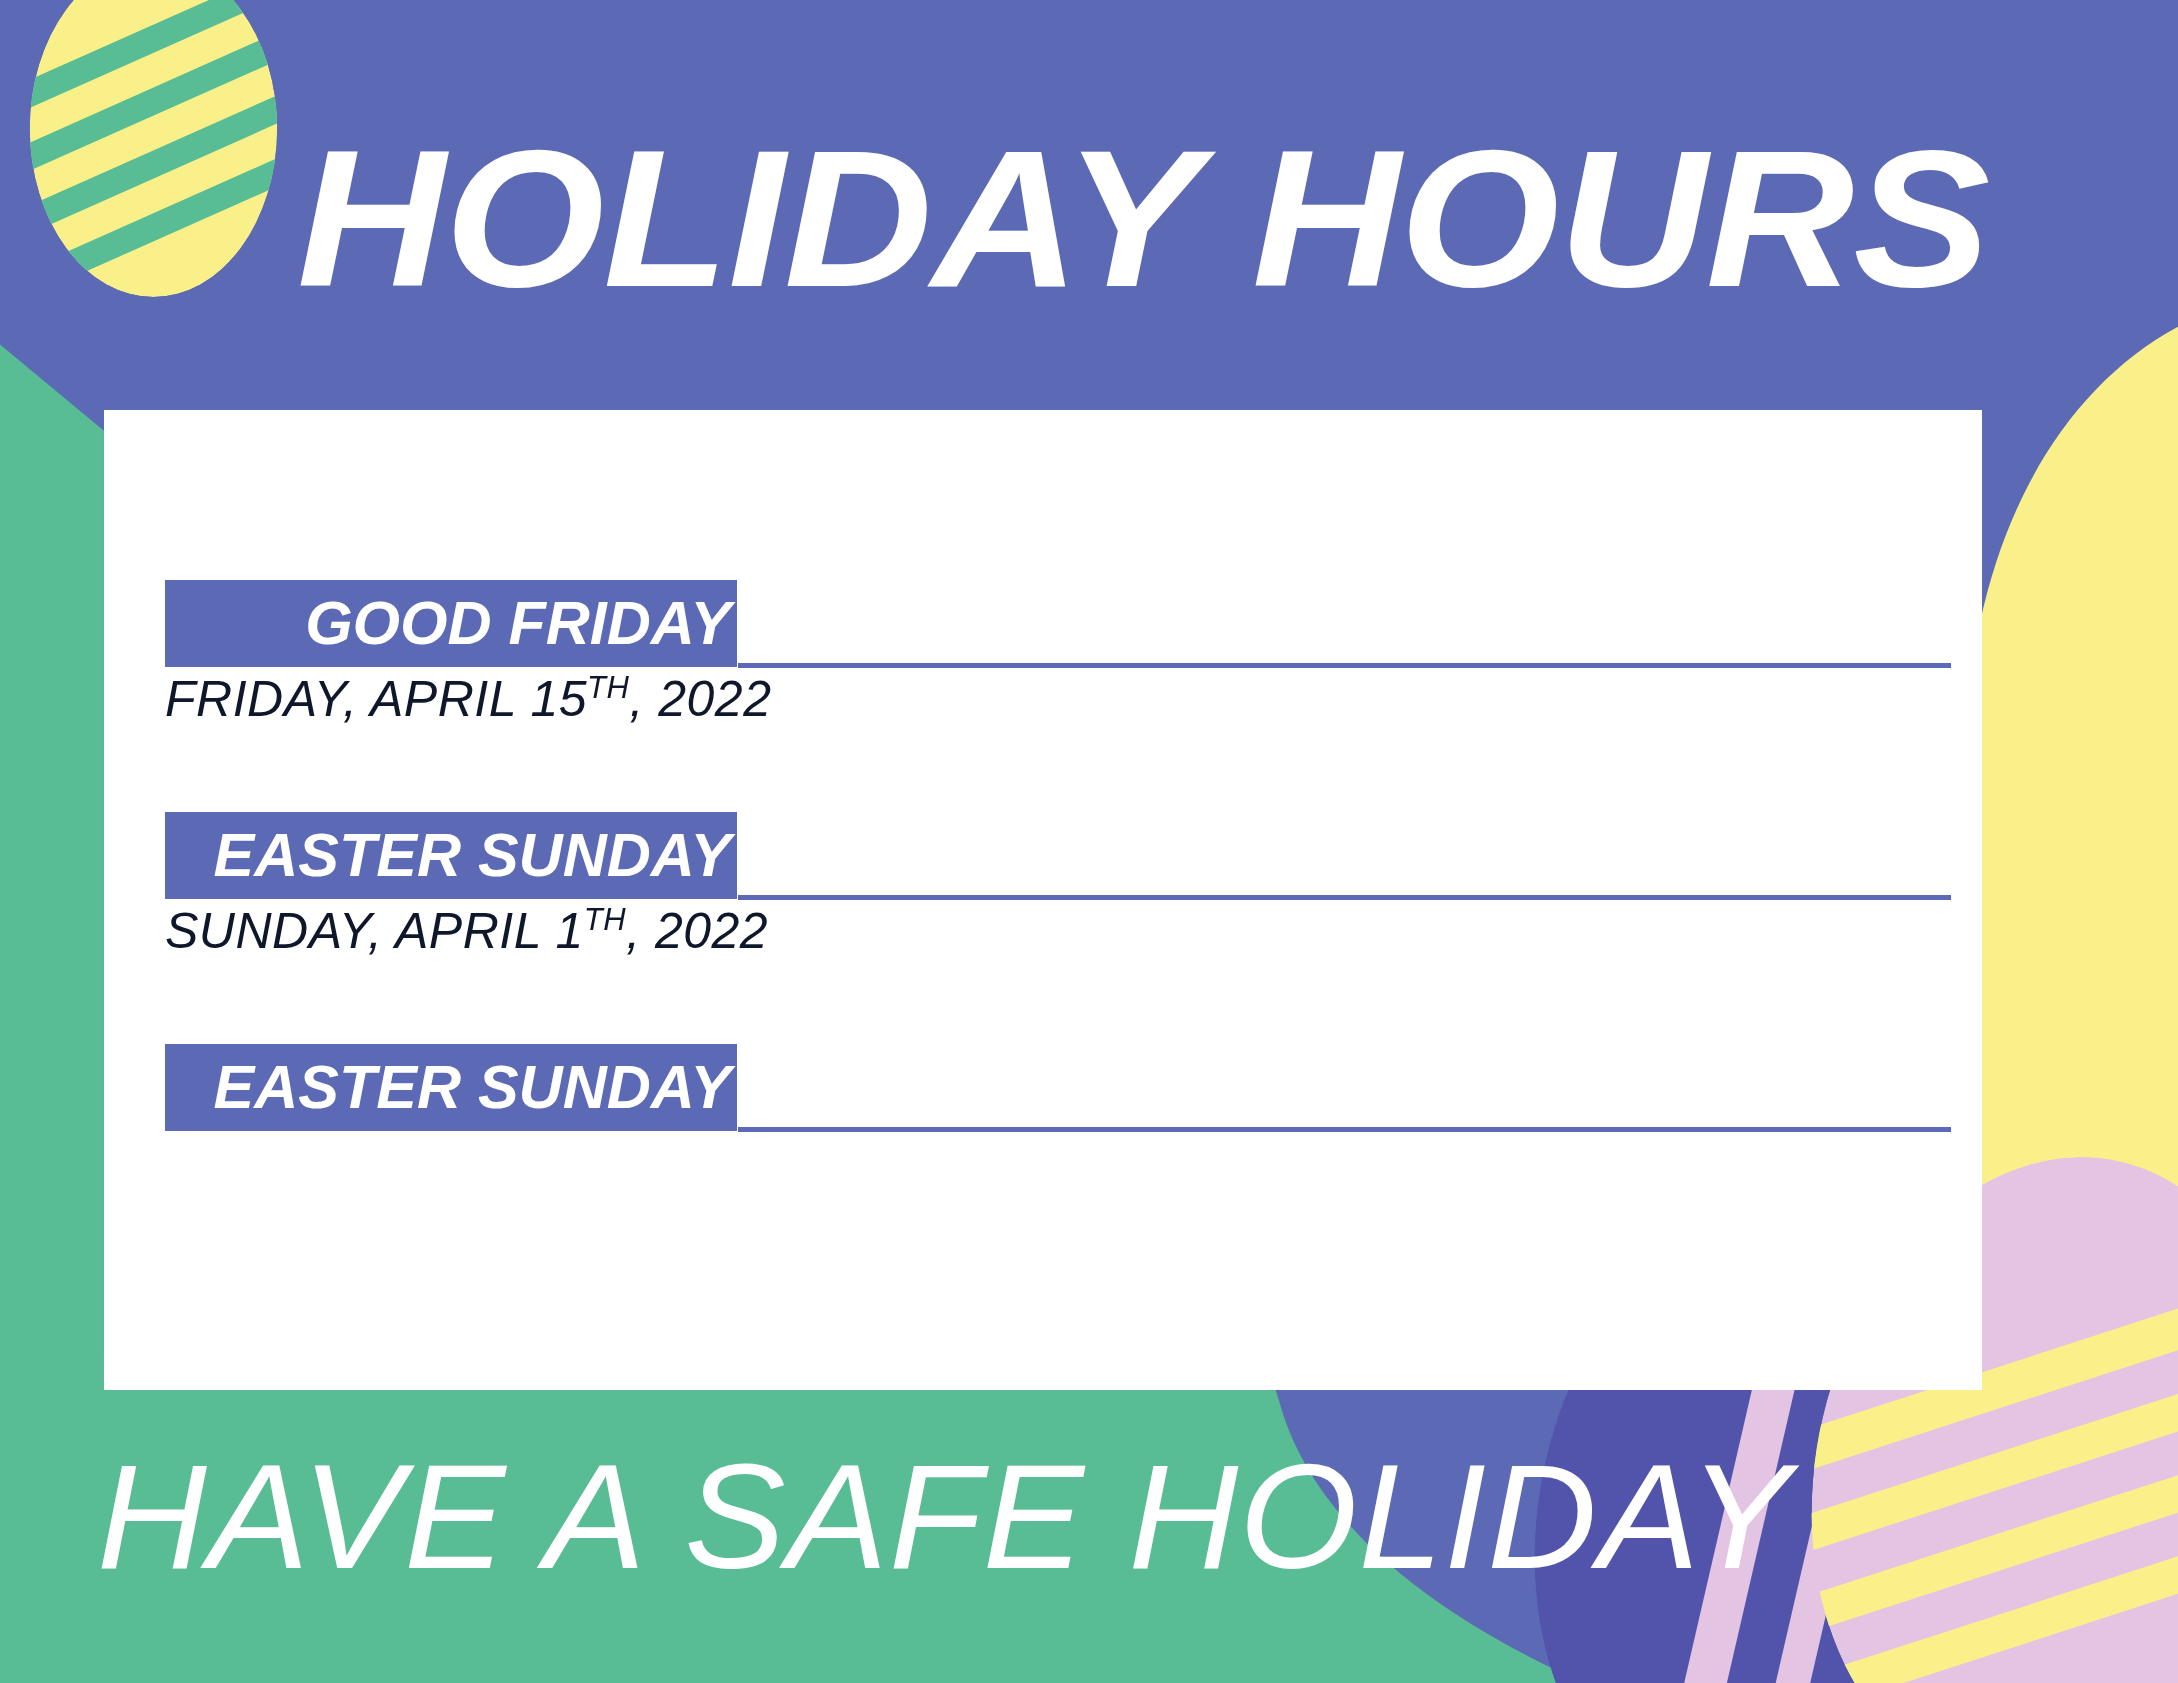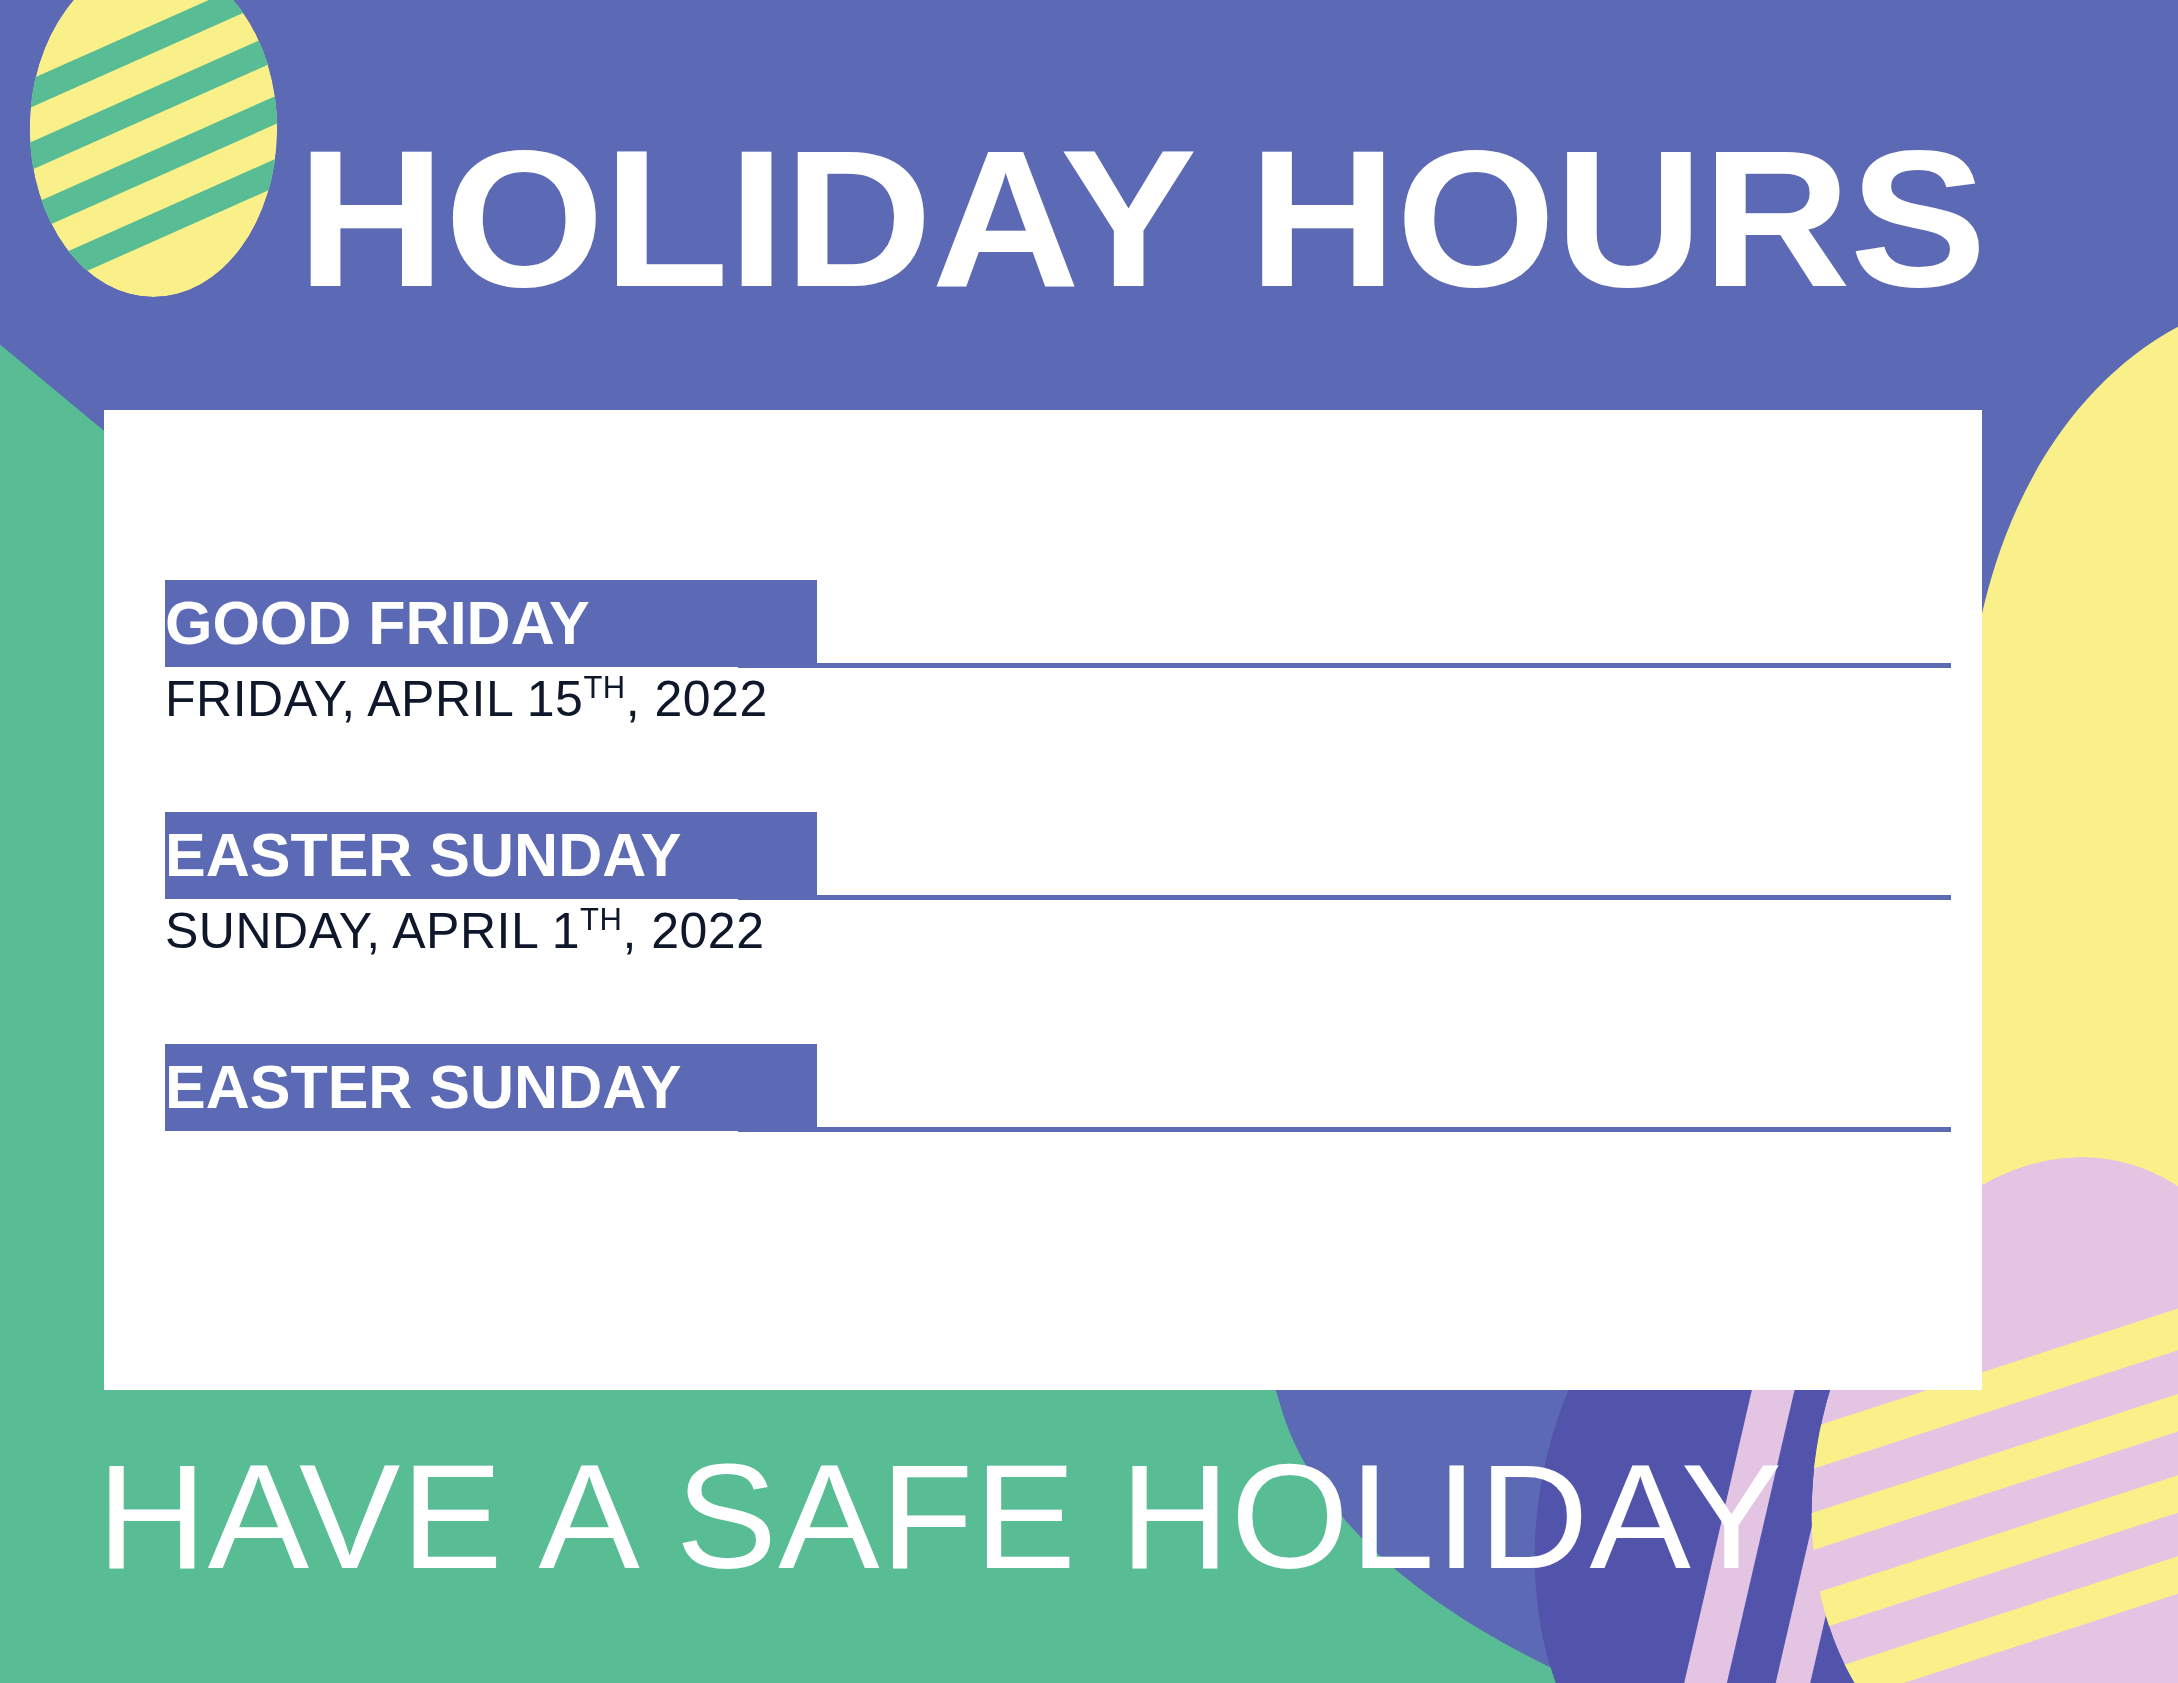--- a/index.html
+++ b/index.html
@@ -10,20 +10,21 @@
   body {
     font-family: "Liberation Sans", sans-serif;
   }
 
   #poster {
     position: relative;
     width: 2178px;
     height: 1683px;
     overflow: hidden;
     background: #5c69b4;
+    font-style: italic;
   }
 
   
   .bg-svg {
     position: absolute;
     left: 0;
     top: 0;
     width: 2178px;
     height: 1683px;
   }
@@ -77,28 +78,28 @@
   .row-barwrap {
     position: relative;
     height: 87px;
   }
 
   
   .row-bar {
     position: absolute;
     left: 61px;
     top: 0;
-    width: 652px;
+    width: 572px;
     height: 87px;
     background: #5c69b4;
     box-sizing: border-box;
-    padding-right: 16px;
+    padding-right: 6px;
     display: flex;
     align-items: center;
-    justify-content: flex-start;
+    justify-content: flex-end;
   }
 
   .row-name {
     color: #ffffff;
     font-family: "Liberation Sans Narrow", "Liberation Sans", sans-serif;
     font-weight: bold;
     font-size: 61px;
     line-height: 61px;
     white-space: nowrap;
     letter-spacing: 0px;

